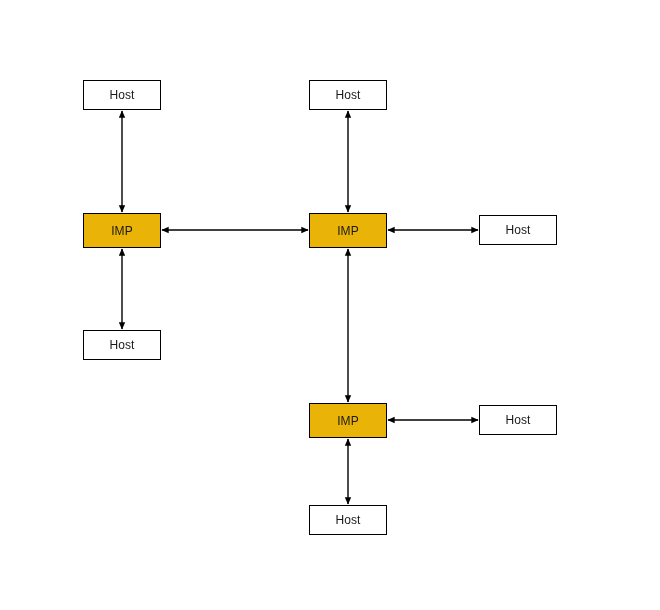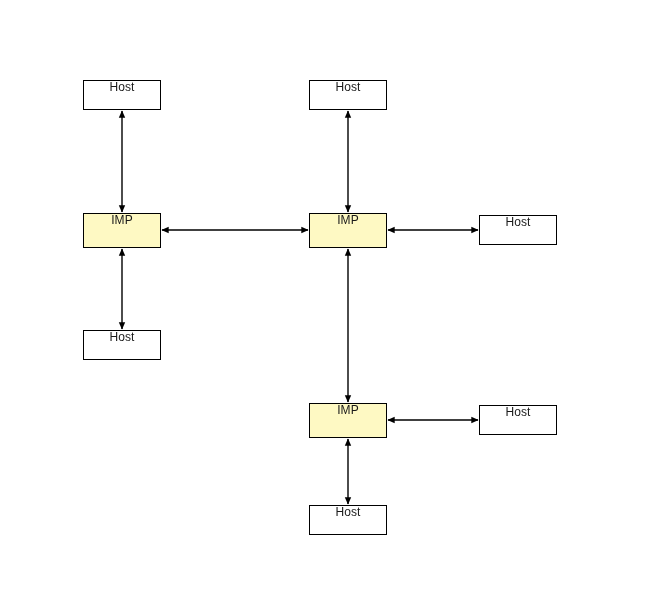--- a/index.html
+++ b/index.html
@@ -20,33 +20,34 @@
     top: 0;
     left: 0;
     width: 660px;
     height: 610px;
   }
   .node-box {
     position: absolute;
     box-sizing: border-box;
     border: 1.4px solid #000000;
     display: flex;
+    align-items: center;
     justify-content: center;
     font-size: 12px;
     line-height: 1;
     color: #1a1a1a;
     letter-spacing: 0.1px;
     background: #ffffff;
     z-index: 2;
   }
   .node-box.host {
     background: #ffffff;
   }
   .node-box.imp {
-    background: #fef9c3;
+    background: #eab308;
   }
   .node-label {
     pointer-events: none;
     white-space: nowrap;
   }
   .edge-line {
     stroke: #000000;
     stroke-width: 1.4;
     fill: none;
   }

